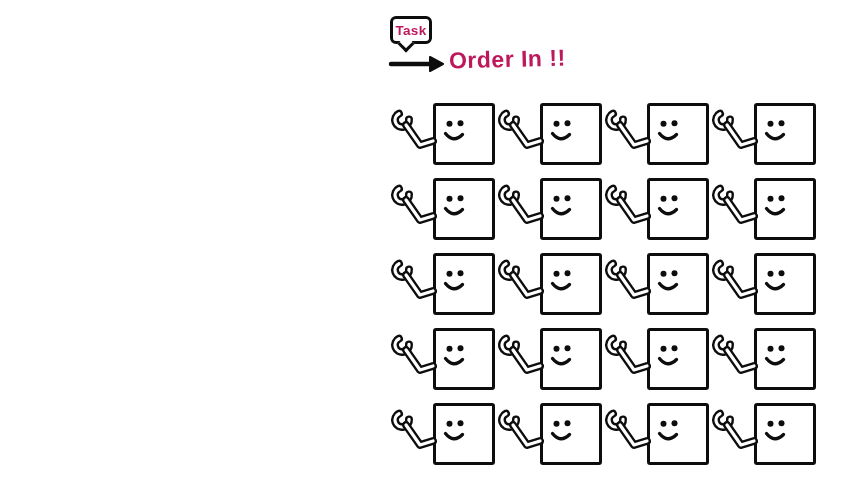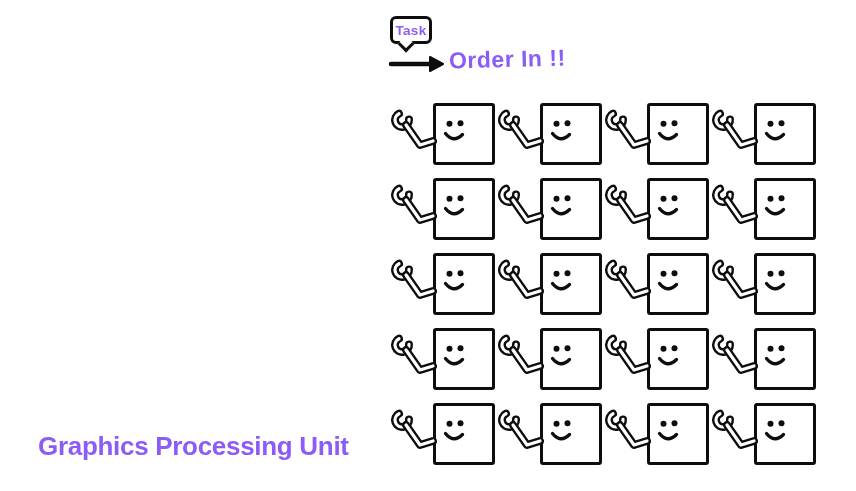--- a/index.html
+++ b/index.html
@@ -1,20 +1,20 @@
 <!DOCTYPE html>
 <html><head>
 <meta charset="utf-8">
 <style>
   html, body { margin: 0; padding: 0; background: #ffffff; }
   .stage {
     position: relative;
     width: 856px; height: 491px;
     background: #ffffff;
-    color: #8b5cf6;
+    color: #be185d;
     font-family: "Liberation Sans", sans-serif;
     overflow: hidden;
   }
 
   
   .bubble {
     position: absolute; left: 390px; top: 16px;
     width: 36px; height: 22px;
     border: 3.5px solid #0d0d0d; border-radius: 6px;
     background: #ffffff;
@@ -401,15 +401,14 @@
     <div class="square">
       <svg class="face" viewBox="0 0 62 62">
         <circle cx="16.5" cy="20.8" r="3"></circle>
         <circle cx="27.5" cy="20.2" r="3"></circle>
         <path d="M12.5 30.5 Q 20.5 40.5 29.5 31.5"></path>
       </svg>
     </div>
   </div>
 </div>
 
-  <div class="fullname">Graphics Processing Unit</div>
 
 </div>
 
 </body></html>

